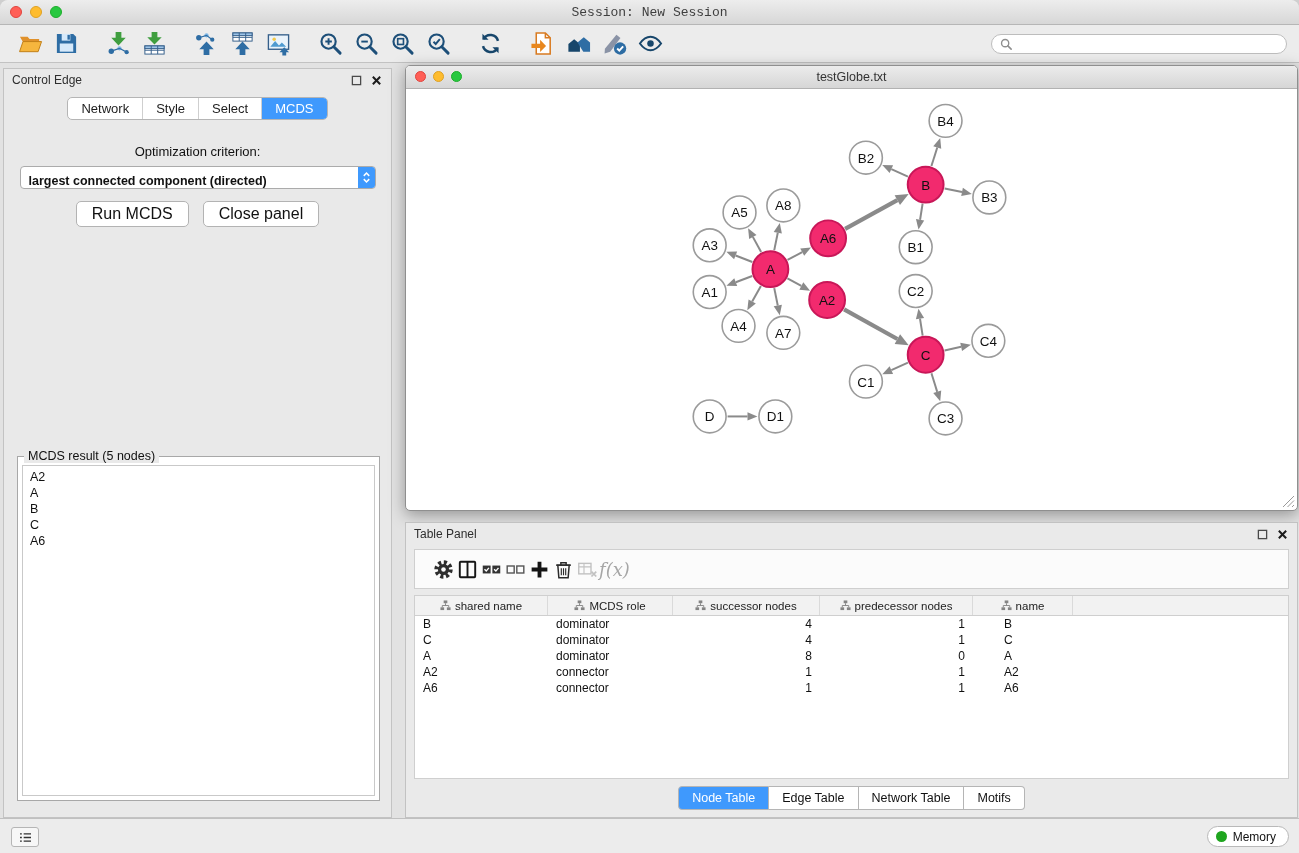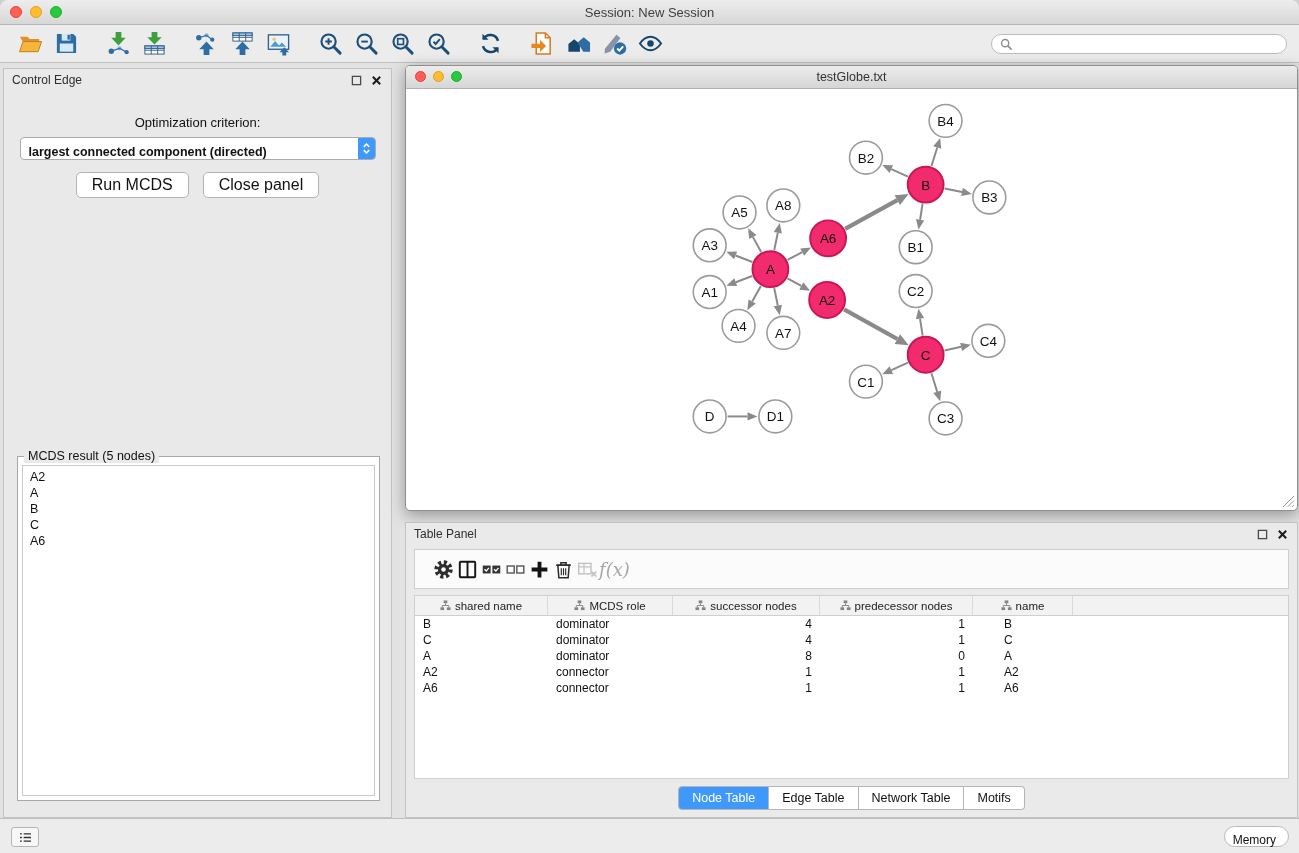--- a/index.html
+++ b/index.html
@@ -5,21 +5,21 @@
   html,body { margin:0; padding:0; background:#cfcfcf; }
   #app {
     position:relative; width:1299px; height:853px; overflow:hidden;
     background:#e2e2e2; font-family:"Liberation Sans", sans-serif;
     border-radius:8px 8px 0 0; -webkit-font-smoothing:antialiased;
   }
   
   .titlebar {
     position:absolute; top:0; left:0; right:0; height:24px;
     background:linear-gradient(#ededed,#d7d7d7); border-bottom:1px solid #b6b6b6;
-    border-radius:8px 8px 0 0; display:flex; align-items:center; justify-content:center;
+    border-radius:8px 8px 0 0; display:flex; align-items:center; justify-content:center;font-family:Liberation Mono, monospace;
   }
   .traffic { position:absolute; left:10px; top:6px; display:flex; gap:8px; }
   .tl { width:12px; height:12px; border-radius:50%; box-sizing:border-box; }
   .tl.red    { background:#ff5f57; border:1px solid #e0443e; }
   .tl.yellow { background:#febc2e; border:1px solid #dea123; }
   .tl.green  { background:#28c840; border:1px solid #1dad2b; }
   .title-text { font-size:13px; color:#3e3e3e; }
   
   .toolbar {
     position:absolute; top:25px; left:0; right:0; height:38px;
@@ -134,21 +134,21 @@
     background:#ececec; border-top:1px solid #c0c0c0;
   }
   .sb-menu-btn {
     position:absolute; left:11px; top:8px; width:26px; height:18px;
     background:#f7f7f7; border:1px solid #b5b5b5; border-radius:3px;
     display:flex; align-items:center; justify-content:center;
   }
   .memory-btn {
     position:absolute; right:10px; top:7px; height:21px;
     background:#fff; border:1px solid #b9b9b9; border-radius:11px;
-    display:flex; align-items:center; gap:6px; padding:0 12px 0 8px; box-sizing:border-box;flex-direction:column;
+    display:flex; align-items:center; gap:6px; padding:0 12px 0 8px; box-sizing:border-box;
   }
   .mem-dot { width:11px; height:11px; border-radius:50%; }
   .memory-btn span.lbl { font-size:12px; color:#111; }
 </style>
 </head>
 <body>
 
 <div id="app">
 
   <div class="titlebar">
@@ -300,20 +300,28 @@
       <span class="ph-icon">
         <svg viewBox="0 0 12 12">
             <rect x="1.5" y="1.5" width="9" height="9" fill="none" stroke="#4a4a4a" stroke-width="1.4"></rect>
           </svg>
       </span>
       <span class="ph-icon">
         <svg viewBox="0 0 12 12">
             <path d="M2 2l8 8M10 2l-8 8" stroke="#1c1c1c" stroke-width="2.2"></path>
           </svg>
       </span>
+    </div>
+    <div class="cp-tabs-wrap">
+      <div class="seg" id="cp-tabs">
+          <div class="cp-tab">Network</div>
+          <div class="cp-tab">Style</div>
+          <div class="cp-tab">Select</div>
+          <div class="cp-tab active">MCDS</div>
+        </div>
     </div>
     <div class="cp-label">Optimization criterion:</div>
     <div class="cp-dropdown">
       <span class="dd-text">largest connected component (directed)</span>
       <span class="dd-stepper">
         <svg viewBox="0 0 10 16">
             <path d="M2 6.2L5 3l3 3.2" stroke="#fff" stroke-width="1.7" fill="none"></path>
             <path d="M2 9.8L5 13l3-3.2" stroke="#fff" stroke-width="1.7" fill="none"></path>
           </svg>
       </span>

